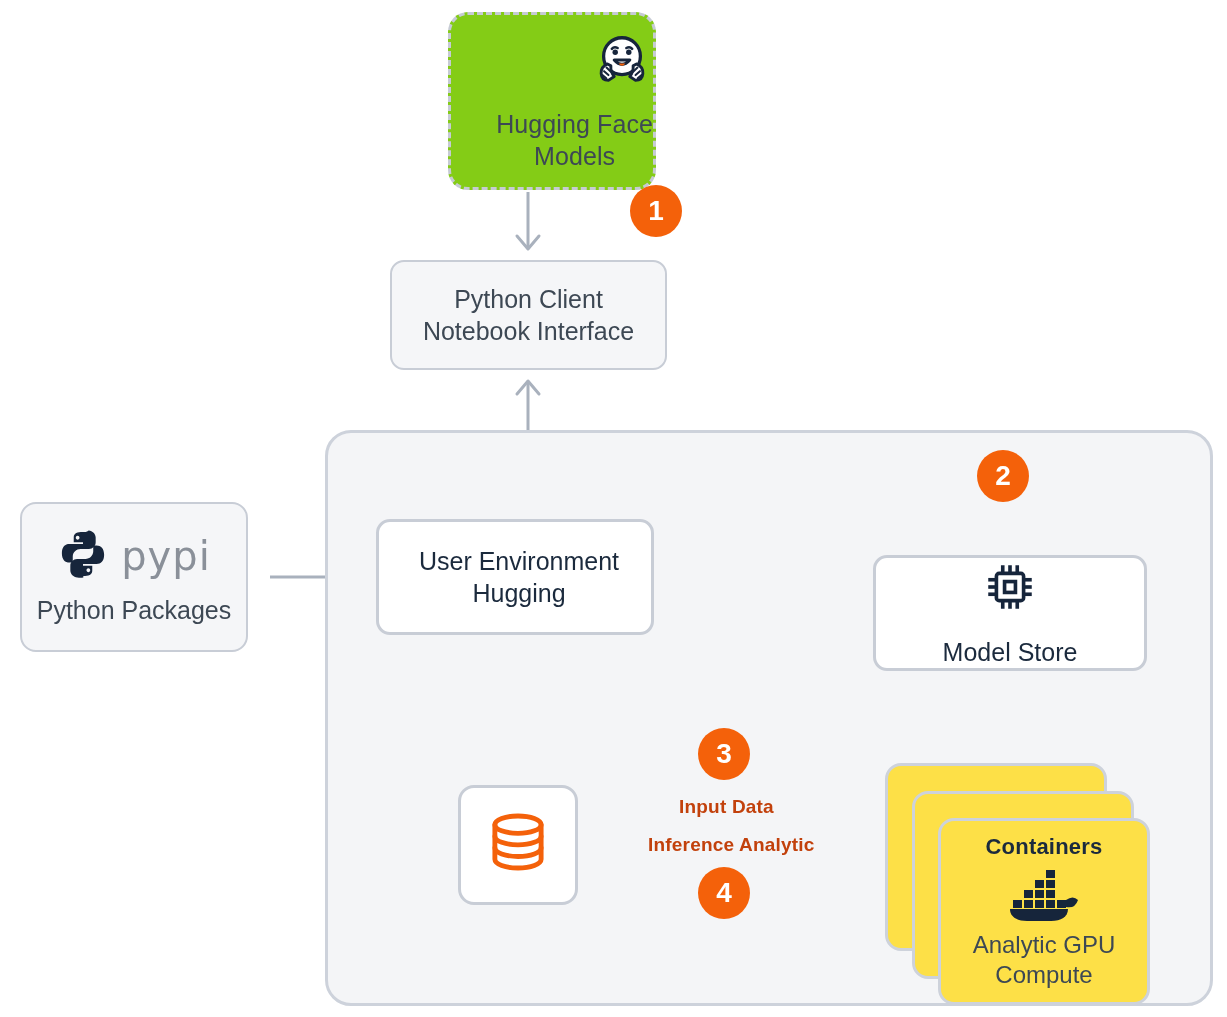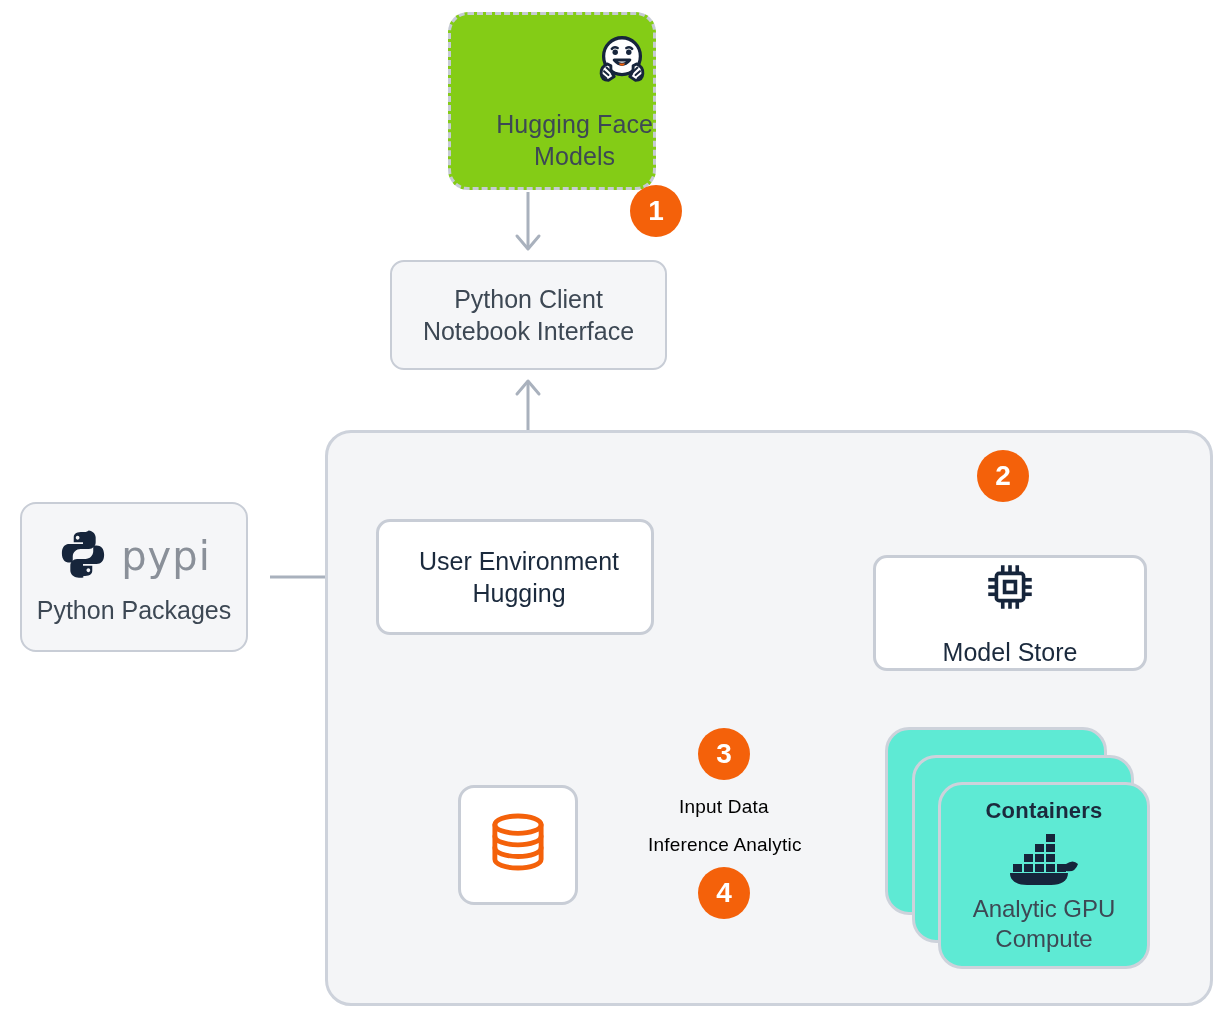--- a/index.html
+++ b/index.html
@@ -114,22 +114,23 @@
     width: 120px; height: 120px;
     border: 3px solid #c8cdd6;
     border-radius: 16px;
     background: #ffffff;
   }
 
   
   .stack-card {
     box-sizing: border-box;
     border: 3px solid #cdd2db;
-    border-radius: 24px;
-    background: #5eead4;
+    border-radius: 16px;
+    background: #fde047;
+    margin-top: 36px;
   }
   #stack-back  { left: 885px; top: 727px; width: 222px; height: 188px; }
   #stack-mid   { left: 912px; top: 755px; width: 222px; height: 188px; }
   #stack-front {
     left: 938px; top: 782px; width: 212px; height: 187px;
     display: flex; flex-direction: column;
     align-items: center; justify-content: center;
     gap: 4px;
     color: #1b2a3d;
     text-align: center;
@@ -161,22 +162,22 @@
     line-height: 1;
   }
   #badge-1 { left: 630px; top: 185px; }
   #badge-2 { left: 977px; top: 450px; }
   #badge-3 { left: 698px; top: 728px; }
   #badge-4 { left: 698px; top: 867px; }
 
   
   .flow-label {
     font-size: 19px;
-    font-weight: normal;
-    color: #000000;
+    font-weight: bold;
+    color: #c2410c;
     white-space: nowrap;
     letter-spacing: 0.2px;
   }
   #label-input-data { left: 679px; top: 796px; }
   #label-inference  { left: 648px; top: 834px; }
 
   
   #arrows {
     left: 0; top: 0;
     width: 1227px; height: 1017px;

